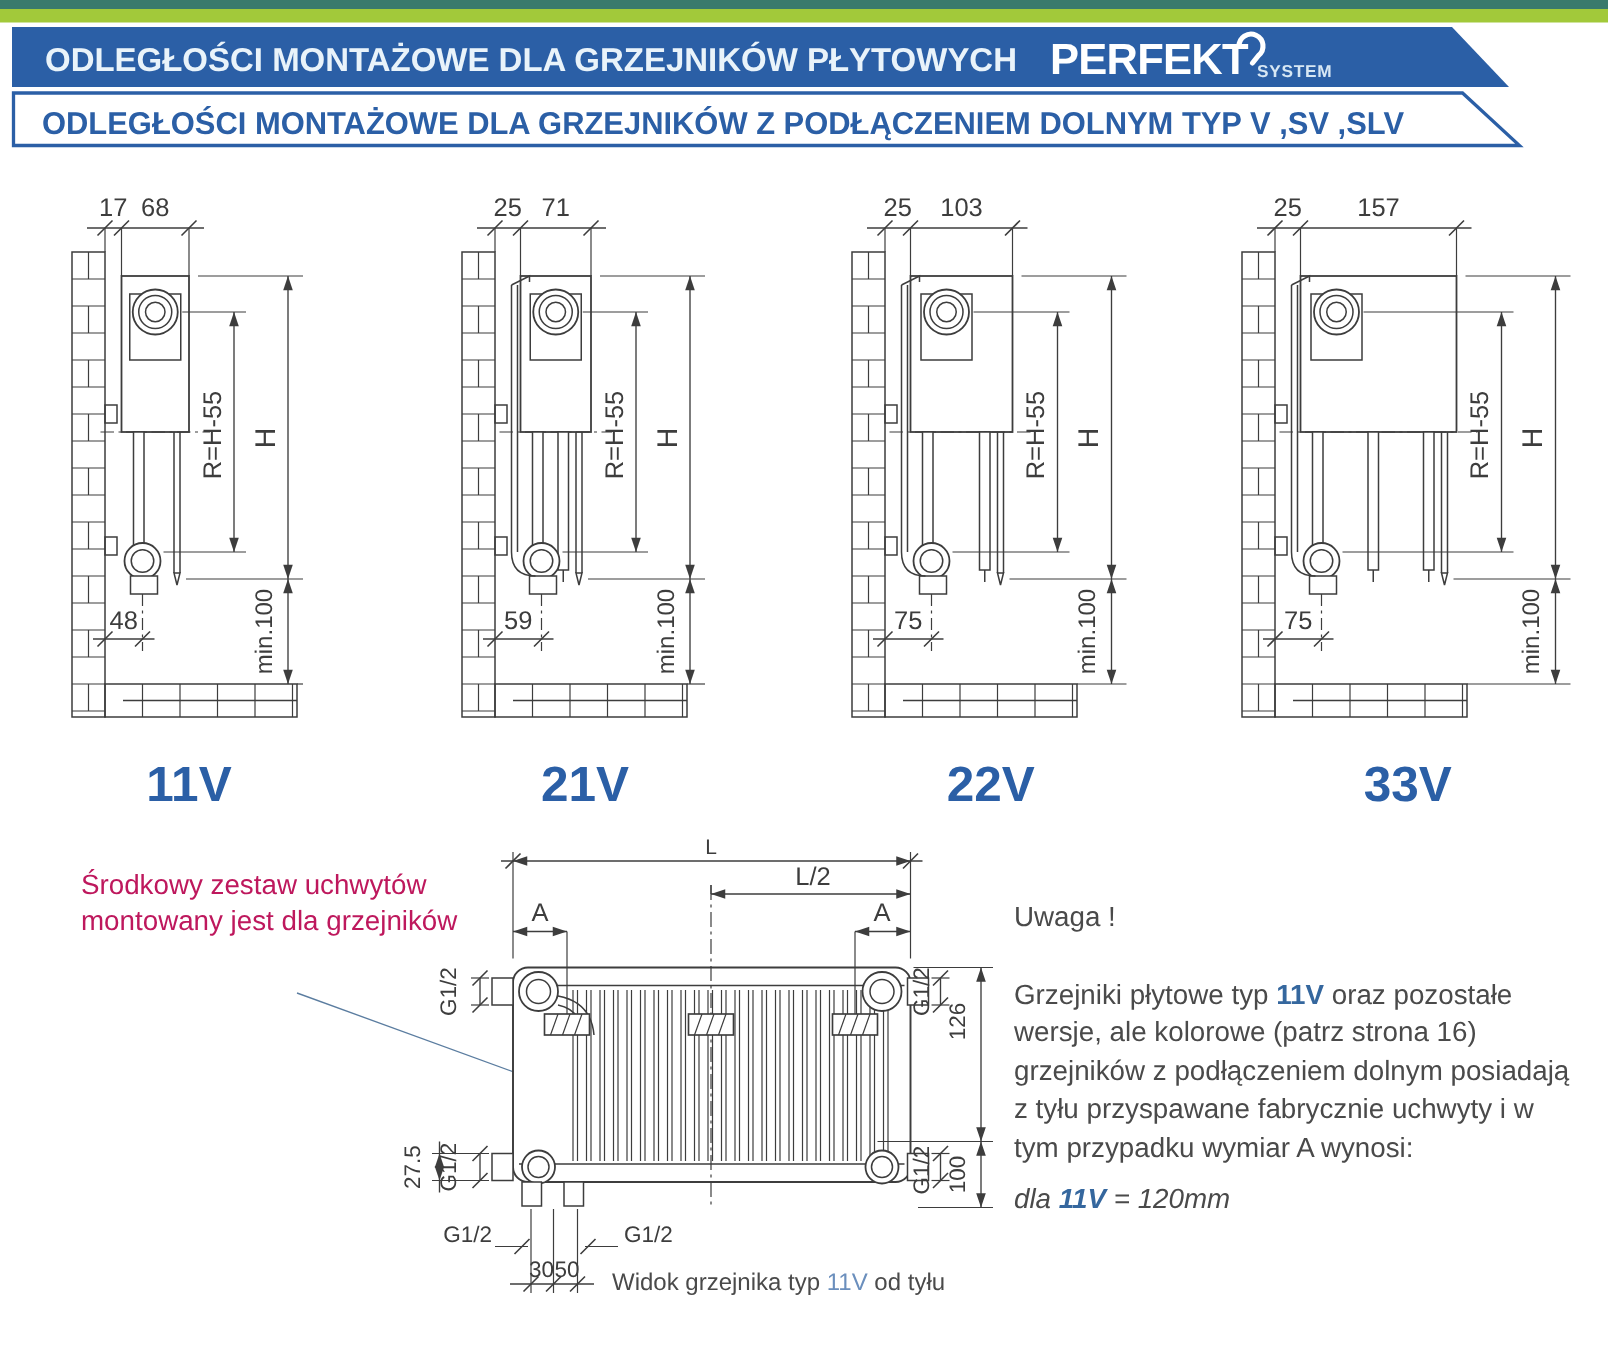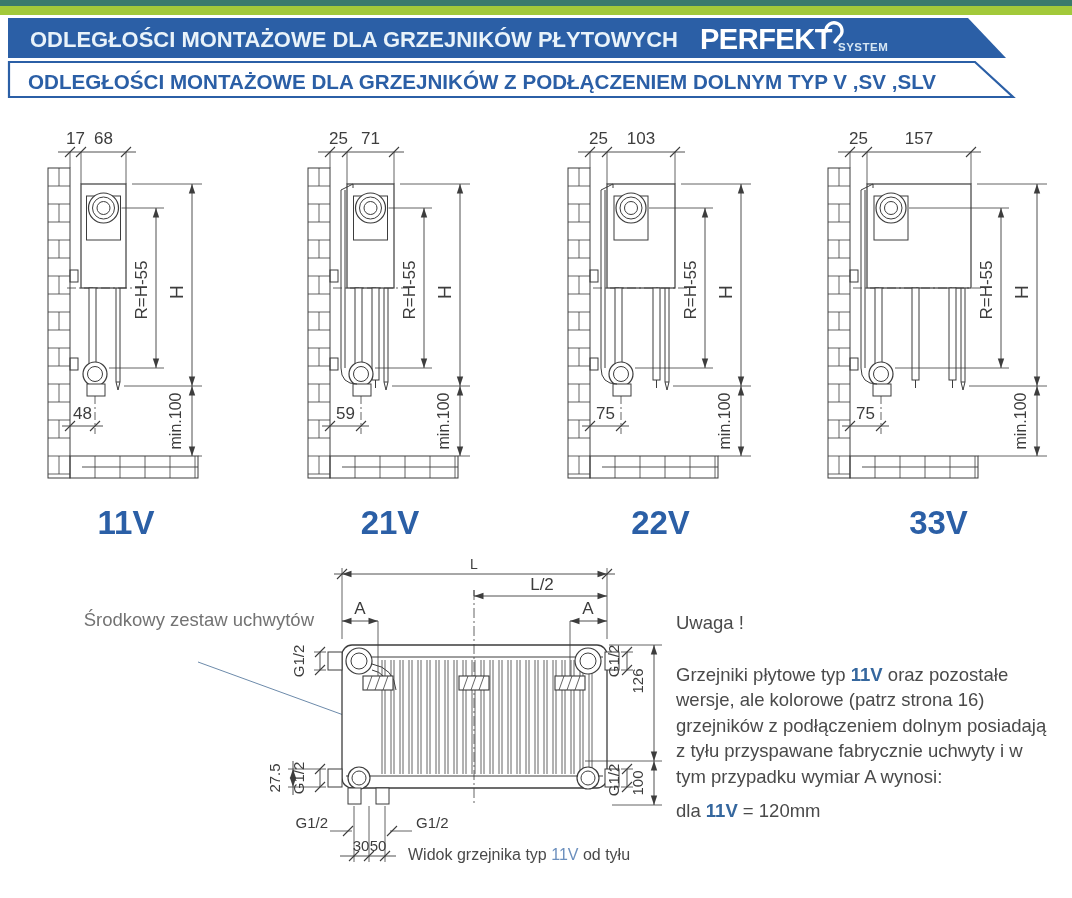--- a/index.html
+++ b/index.html
@@ -1,25 +1,25 @@
 <!DOCTYPE html>
 <html><head>
 <meta charset="utf-8">
 <style>
   html,body{margin:0;padding:0;background:#fff;}
   #page{position:relative;width:1072px;height:898px;background:#ffffff;overflow:hidden;
         font-family:"Liberation Sans", sans-serif;}
   svg text{font-family:"Liberation Sans", sans-serif;}
-  .note-left{position:absolute;left:54px;top:608px;width:260px;
-             font-size:18.5px;line-height:1.28;color:#737373;text-align:right;}
+  .note-left{position:absolute;left:54px;top:578px;width:260px;
+             font-size:18.5px;line-height:1.28;color:#be185d;}
   .note-right{position:absolute;left:676px;top:598px;width:392px;
               font-size:18.5px;line-height:1.38;color:#4a4a4a;}
-  .note-right .uwaga{margin-bottom:26px;margin-top:12px;}
+  .note-right .uwaga{margin-bottom:26px;}
   .note-right p{margin:0 12px 2px 0;}
-  .note-right .dla{margin-top:9px;}
+  .note-right .dla{margin-top:9px;font-style:italic;}
   .blue{color:#35679e;font-weight:bold;}
   .cap-blue{fill:#6b8fbd;}
 </style>
 </head>
 <body>
 
 <div id="page">
 
   <svg width="1072" height="108" style="position:absolute;left:0;top:0;">
     <rect x="0" y="0" width="1072" height="6" fill="#3a7a6c"></rect>
@@ -425,21 +425,21 @@
           <line x1="57" y1="309" x2="67" y2="299" stroke="#3d3d3d" stroke-width="1.1"></line>
           <line x1="88" y1="309" x2="98" y2="299" stroke="#3d3d3d" stroke-width="1.1"></line>
           <text x="77.5" y="297" font-size="17" fill="#3d3d3d" text-anchor="middle">75</text>
         </g>
         <text x="150.5" y="412" font-size="33" fill="#2b5fa6" text-anchor="middle" font-weight="bold">33V</text>
       </g>
     </svg>
 
   <div class="note-left">
     <span>Środkowy zestaw uchwytów</span><br>
-    <br>
+    <span>montowany jest dla grzejników</span><br>
   </div>
 
   <svg id="rear" width="500" height="342" style="position:absolute;left:180px;top:556px;">
       <g>
         <line x1="18" y1="106" x2="276" y2="200" stroke="#5b7da0" stroke-width="0.9"></line>
         <rect x="162" y="89" width="265" height="143" rx="10" fill="#fff" stroke="#3d3d3d" stroke-width="1.3"></rect>
         <line x1="166" y1="101" x2="423" y2="101" stroke="#3d3d3d" stroke-width="1"></line>
         <line x1="166" y1="220" x2="423" y2="220" stroke="#3d3d3d" stroke-width="1"></line>
         <g>
           <line x1="202" y1="104" x2="202" y2="218" stroke="#3d3d3d" stroke-width="0.8"></line>

